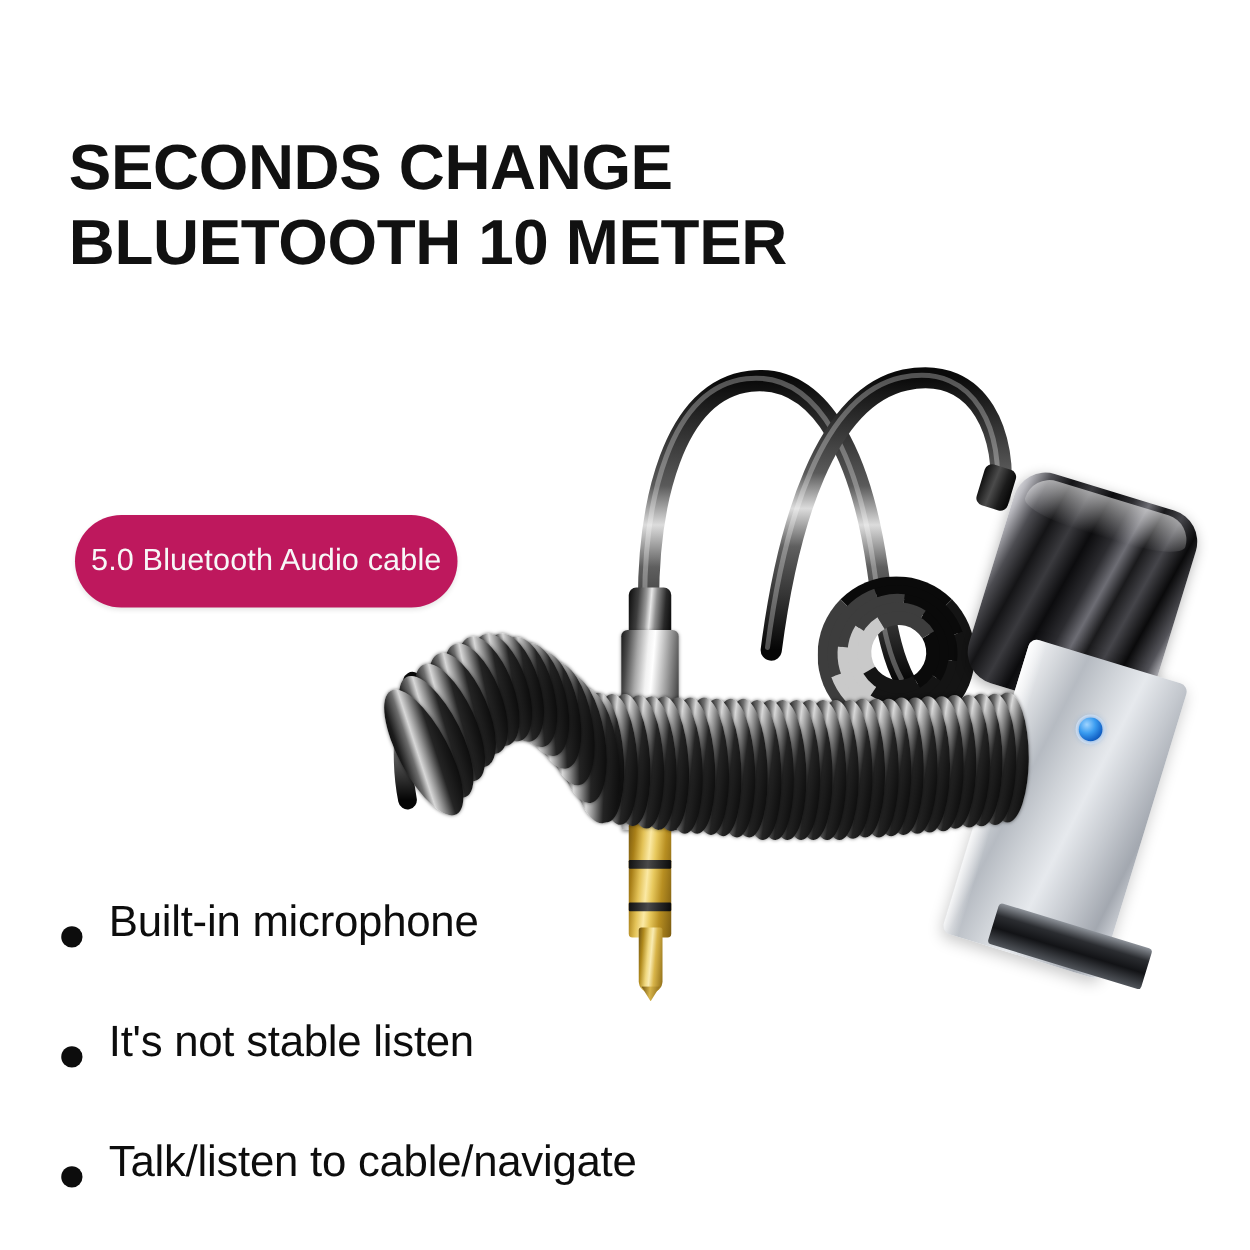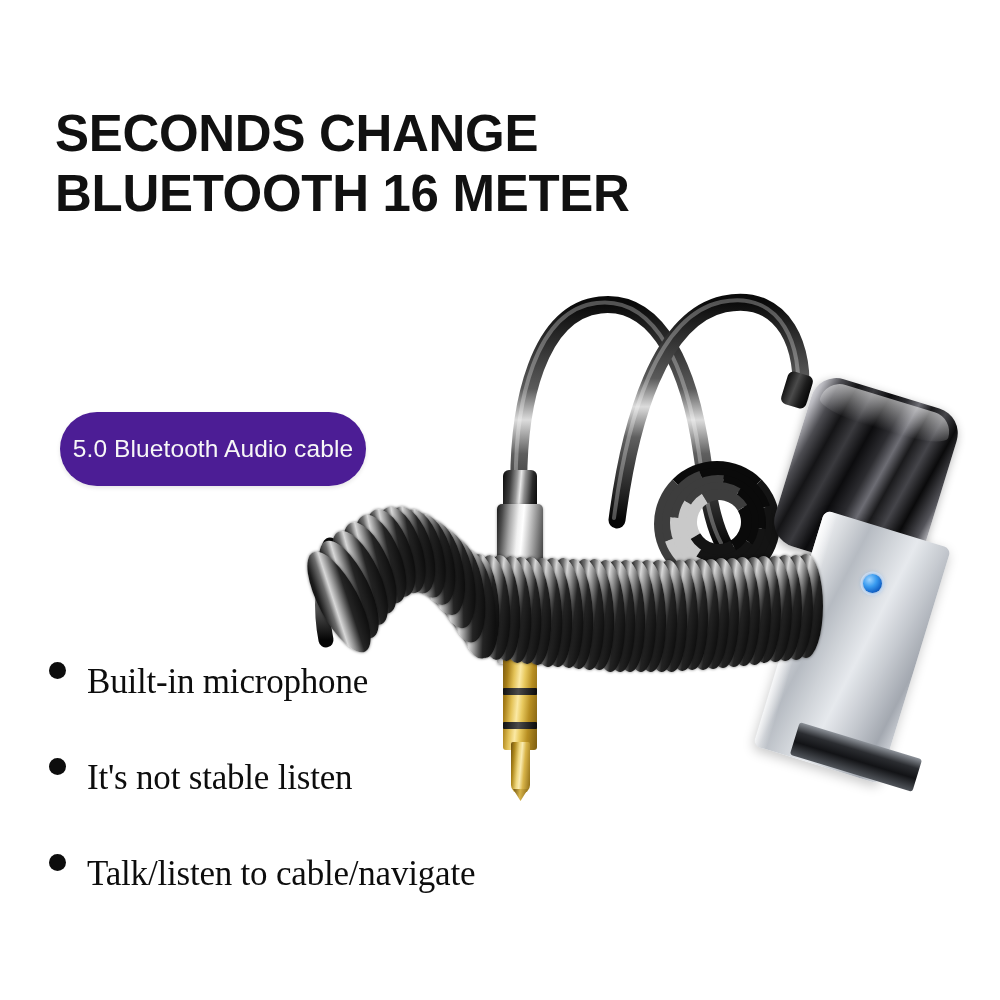--- a/index.html
+++ b/index.html
@@ -31,21 +31,21 @@
   }
   #headline .hl-line { display: block; white-space: nowrap; }
 
   
   #badge {
     position: absolute;
     left: 60px;
     top: 412px;
     width: 306px;
     height: 74px;
-    background: #4c1d95;
+    background: #be185d;
     border-radius: 37px;
     display: flex;
     align-items: center;
     justify-content: center;
     box-shadow: 0 2px 4px rgba(0,0,0,0.10);
   }
   #badge-text {
     color: #f7f7f7;
     font-size: 24.5px;
     font-weight: 400;
@@ -55,23 +55,22 @@
 
   
   #features {
     position: absolute;
     left: 49px;
     top: 662px;
     width: 620px;
   }
   .feature-row {
     display: flex;
-    align-items: flex-start;
+    align-items: flex-end;
     height: 96px;
-    font-family: Liberation Serif, serif;
   }
   .feature-dot {
     width: 17px;
     height: 17px;
     border-radius: 50%;
     background: #0d0d0d;
     flex: 0 0 auto;
   }
   .feature-text {
     margin-left: 21px;
@@ -321,21 +320,21 @@
     <div id="dongle">
       <div id="dongle-top"></div>
       <div id="dongle-body"></div>
       <div id="usb-mouth"></div>
       <div id="led"></div>
     </div>
   </div>
 
   <div id="headline">
     <span class="hl-line">SECONDS CHANGE</span>
-    <span class="hl-line">BLUETOOTH 16 METER</span>
+    <span class="hl-line">BLUETOOTH 10 METER</span>
   </div>
 
   <div id="badge">
     <span id="badge-text">5.0 Bluetooth Audio cable</span>
   </div>
 
   <div id="features">
     <div class="feature-row">
       <span class="feature-dot"></span>
       <span class="feature-text">Built-in microphone</span>

